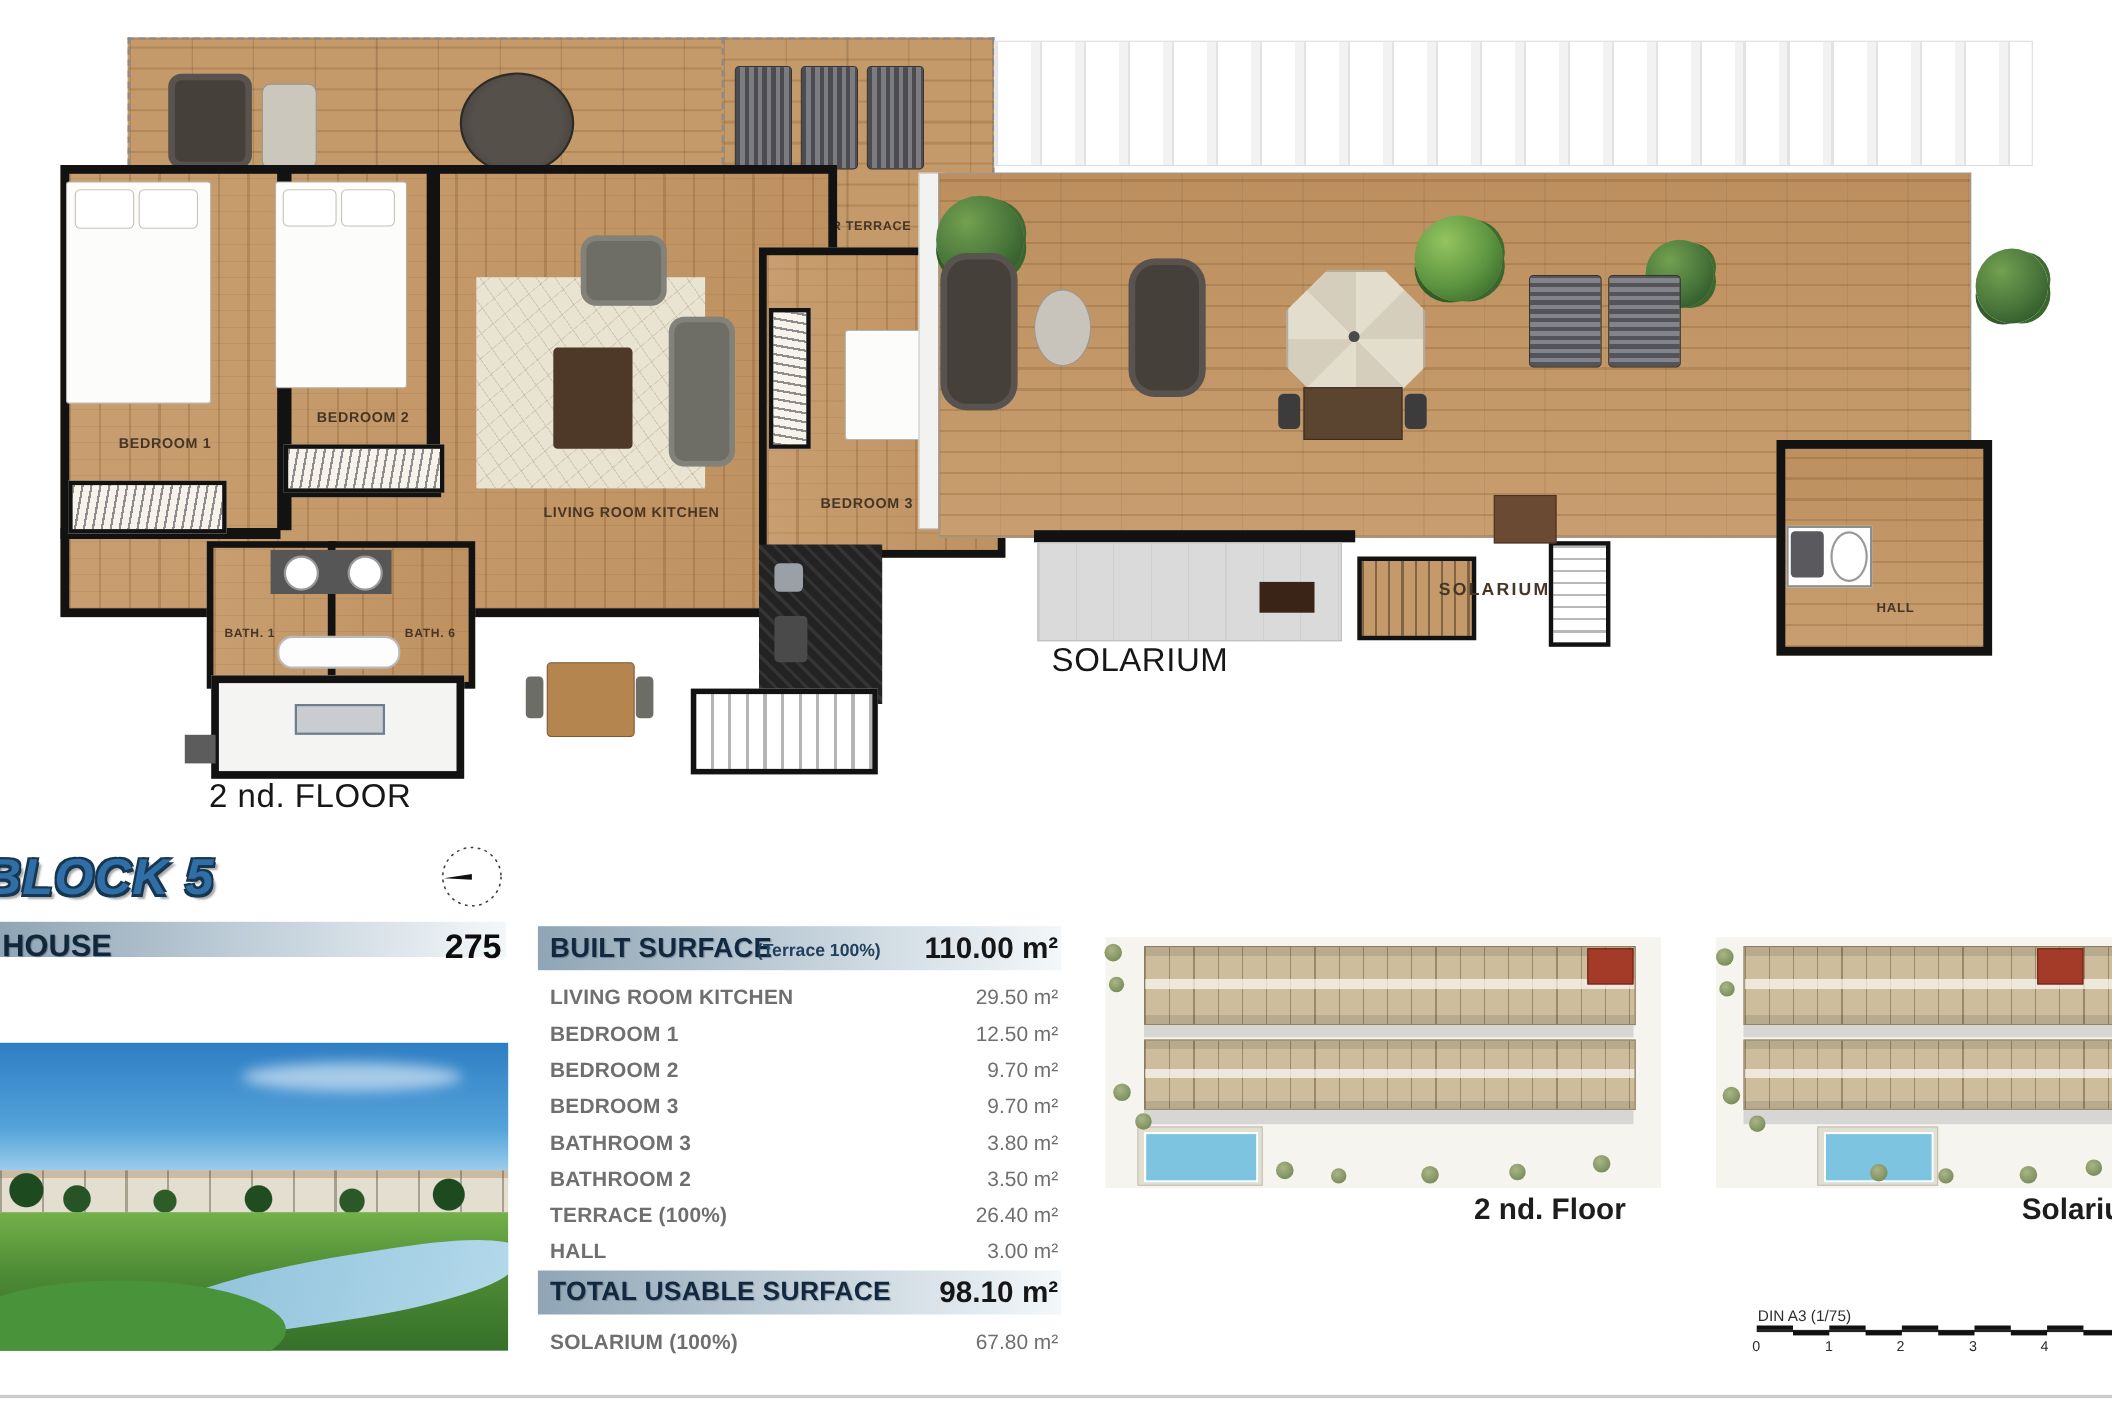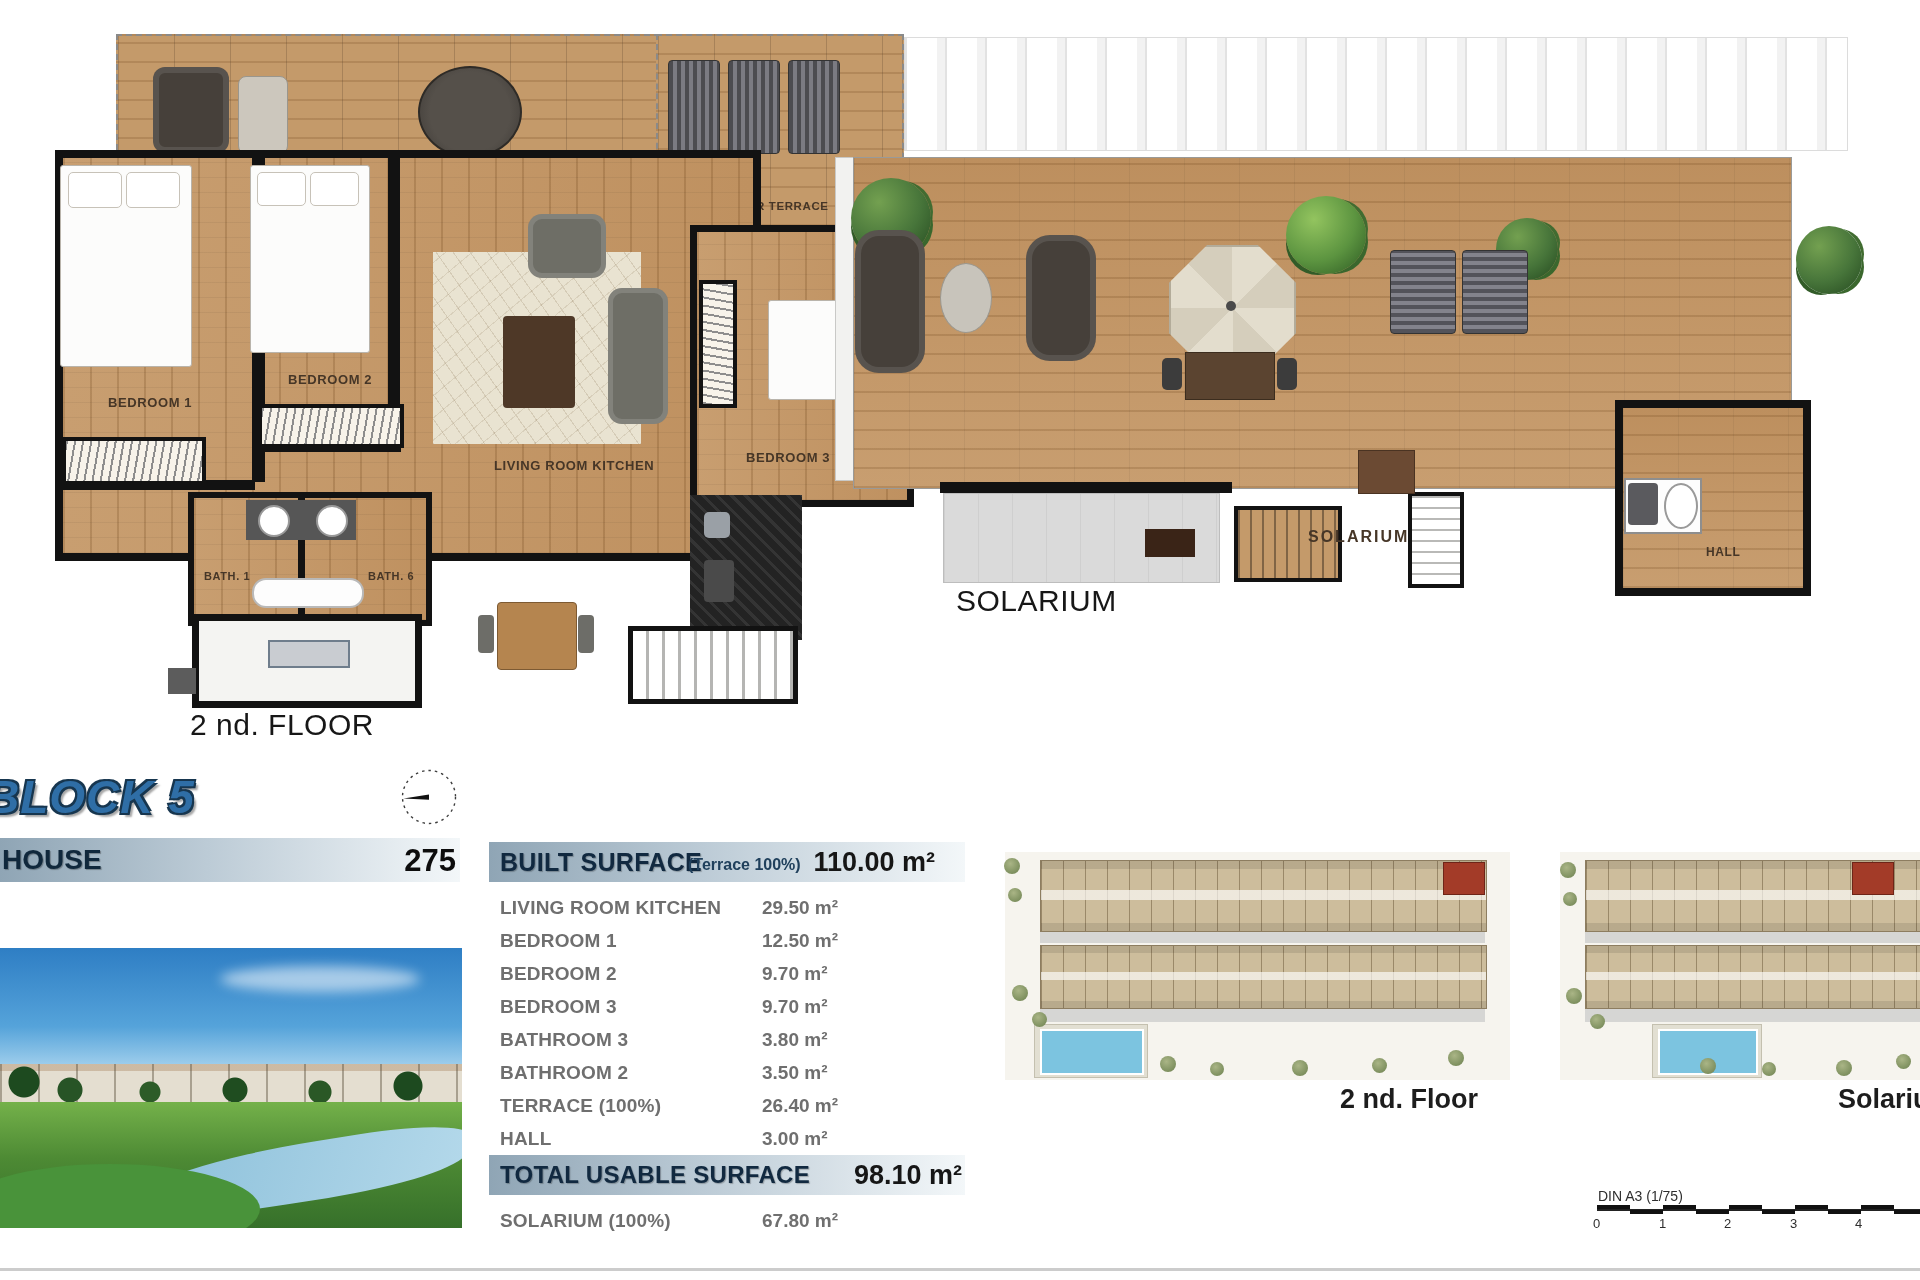--- a/index.html
+++ b/index.html
@@ -29,21 +29,21 @@
   .lounger2{background:repeating-linear-gradient(0deg,#53535a 0 4px,#83838c 4px 8px);border-radius:4px;border:1px solid #333}
   .tree{border-radius:50%;
     background:radial-gradient(circle at 35% 30%, #73a050, #47753a 55%, #2d5426 88%);
     box-shadow:9px 7px 0 -7px #3a672d,-8px 9px 0 -8px #325c28,11px -6px 0 -9px #416c31}
   .tree.bright{background:radial-gradient(circle at 35% 30%, #93c45f, #5c9440 55%, #38682a 88%)}
   .stree{border-radius:50%;background:radial-gradient(circle at 40% 35%,#aab586,#7e905f 70%,#66774c)}
   .roomlabel{font-size:13px;font-weight:600;color:#463627;letter-spacing:.6px;white-space:nowrap}
   .caption{font-size:30px;font-weight:500;color:#171717;letter-spacing:.5px;white-space:nowrap}
   .gradbar{background:linear-gradient(90deg,#8fa5b5 0%,#bccbd6 45%,#f3f7f9 100%);}
   .rowlabel{font-size:19px;font-weight:700;color:#6f6f6f;letter-spacing:.2px;white-space:nowrap}
-  .rowval{font-size:19px;font-weight:700;color:#6f6f6f;white-space:nowrap}
+  .rowval{font-size:19px;font-weight:400;color:#6f6f6f;text-align:right;white-space:nowrap}
   .hdrlabel{font-size:25px;font-weight:800;color:#112940;letter-spacing:.3px;white-space:nowrap;
             text-shadow:1px 1px 1px rgba(0,0,0,.25)}
   .hdrnote{font-size:16px;font-weight:700;color:#20405c}
   .hdrval{font-size:27px;font-weight:700;color:#161616;text-align:right;white-space:nowrap}
   .band{background-color:#cdbd9c;border:1px solid #8d7d60;
     background-image:
       linear-gradient(180deg, rgba(0,0,0,.10) 0 12%, transparent 12% 42%, rgba(255,255,255,.65) 42% 55%, transparent 55% 88%, rgba(0,0,0,.10) 88% 100%),
       repeating-linear-gradient(90deg, rgba(60,40,10,.35) 0 1px, transparent 1px 22px)}
   .road{background:#d6d6d4}
   .stairs1{background:#f0f0ee;background-image:repeating-linear-gradient(90deg,#ffffff 0 13px,#b5b5b3 13px 16px);border:5px solid #121212}
@@ -164,21 +164,21 @@
 </div>
 
 <div>
   <div class="abs blocktitle" style="left:-14px;top:770px">BLOCK 5</div>
 
   <svg class="abs" style="left:400px;top:768px" width="58" height="58" viewBox="0 0 58 58">
     <circle cx="29" cy="29" r="26.5" fill="none" stroke="#3c3c3c" stroke-width="1.4" stroke-dasharray="2.5 4"></circle>
     <polygon points="29,26.6 3.5,30.5 29,31.8" fill="#111"></polygon>
   </svg>
 
-  <div class="abs gradbar" style="left:0;top:838px;width:460px;height:44px">
+  <div class="abs gradbar" style="left:0;top:838px;width:460px;height:32px">
     <div class="abs" style="left:2px;top:6px;font-size:28px;font-weight:800;color:#10283c;text-shadow:1px 1px 1px rgba(0,0,0,.3)">HOUSE</div>
     <div class="abs" style="right:4px;top:5px;font-size:31px;font-weight:800;color:#0d0d0d">275</div>
   </div>
 
   <div class="abs" style="left:0;top:948px;width:462px;height:280px;overflow:hidden;
               background:linear-gradient(180deg,#2e7ec4 0%,#55a3da 28%,#a9d4ee 44%,#cfe7f5 48%)">
     <div class="abs" style="left:220px;top:18px;width:200px;height:26px;background:rgba(255,255,255,.55);border-radius:50%;filter:blur(6px)"></div>
     <div class="abs" style="left:0;top:116px;width:462px;height:38px;background:#e4ded0;
                 background-image:repeating-linear-gradient(90deg,rgba(95,85,65,.45) 0 2px,transparent 2px 38px),linear-gradient(180deg,rgba(160,120,80,.35) 0 18%,transparent 18%)"></div>
     <div class="abs" style="left:0;top:96px;width:462px;height:66px;
@@ -192,21 +192,21 @@
     <div class="abs" style="left:0;top:154px;width:462px;height:126px;background:linear-gradient(180deg,#74b14a 0%,#4d8a34 45%,#36702a 100%)"></div>
     <div class="abs" style="left:130px;top:196px;width:340px;height:58px;background:linear-gradient(90deg,#8cc0da,#b3d8ea);border-radius:60% 40% 45% 55%;transform:rotate(-9deg) skewX(-24deg)"></div>
     <div class="abs" style="left:-40px;top:216px;width:300px;height:90px;background:#49933a;border-radius:50%"></div>
   </div>
 </div>
 
 <div>
   <div class="abs gradbar" style="left:489px;top:842px;width:476px;height:40px"></div>
   <div class="abs hdrlabel" style="left:500px;top:848px">BUILT SURFACE</div>
   <div class="abs hdrnote" style="left:688px;top:856px">(Terrace 100%)</div>
-  <div class="abs hdrval" style="left:735px;top:847px;width:200px">110.00 m²</div>
+  <div class="abs hdrval" style="left:762px;top:847px;width:200px">110.00 m²</div>
 
   <div class="abs rowlabel" style="left:500px;top:897px">LIVING ROOM KITCHEN</div>
   <div class="abs rowval" style="left:762px;top:897px;width:200px">29.50 m²</div>
   <div class="abs rowlabel" style="left:500px;top:930px">BEDROOM 1</div>
   <div class="abs rowval" style="left:762px;top:930px;width:200px">12.50 m²</div>
   <div class="abs rowlabel" style="left:500px;top:963px">BEDROOM 2</div>
   <div class="abs rowval" style="left:762px;top:963px;width:200px">9.70 m²</div>
   <div class="abs rowlabel" style="left:500px;top:996px">BEDROOM 3</div>
   <div class="abs rowval" style="left:762px;top:996px;width:200px">9.70 m²</div>
   <div class="abs rowlabel" style="left:500px;top:1029px">BATHROOM 3</div>

